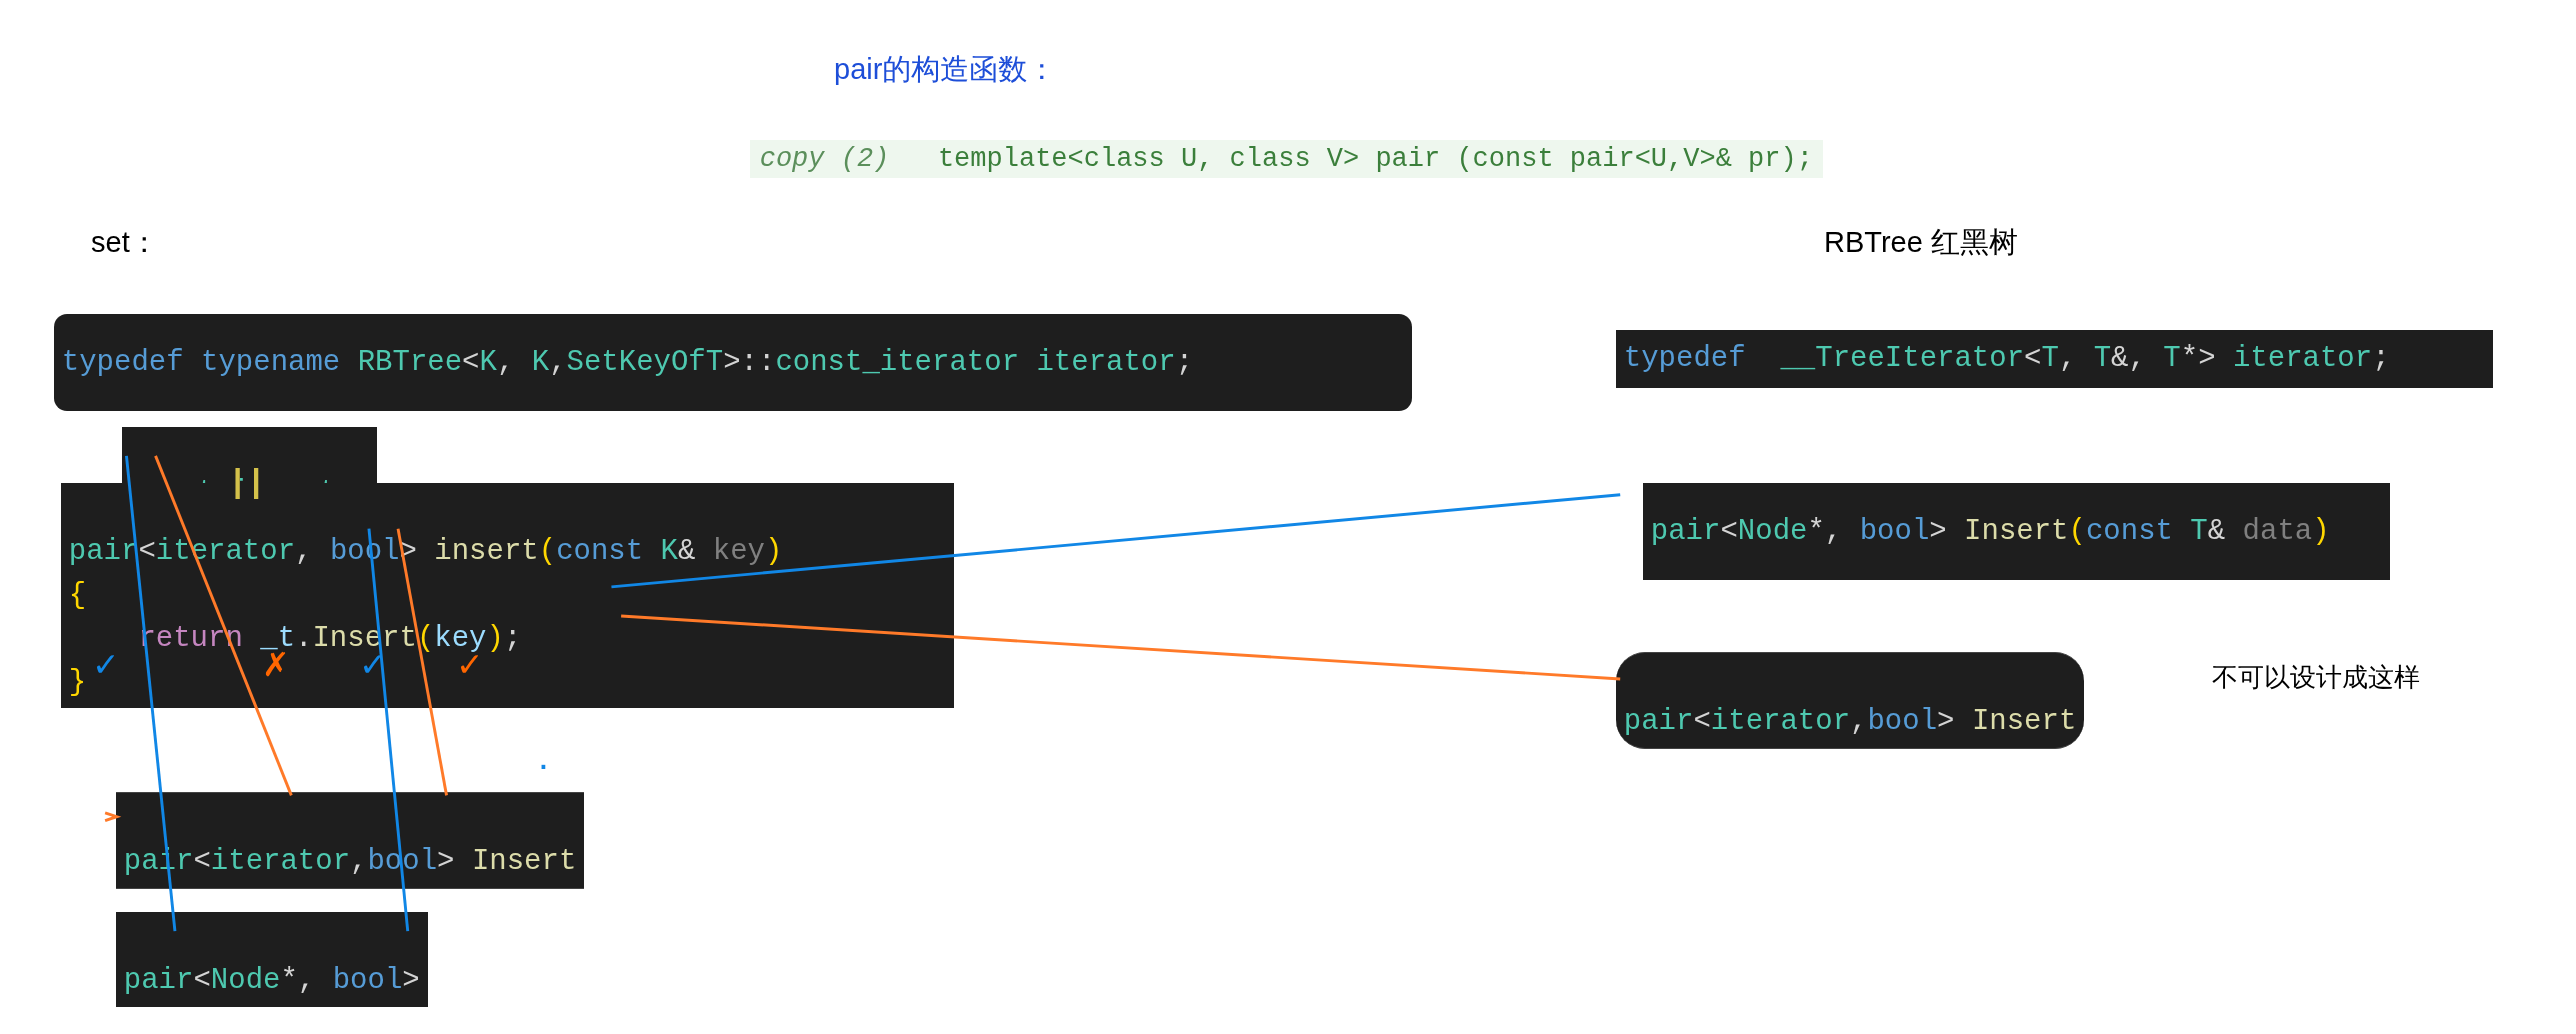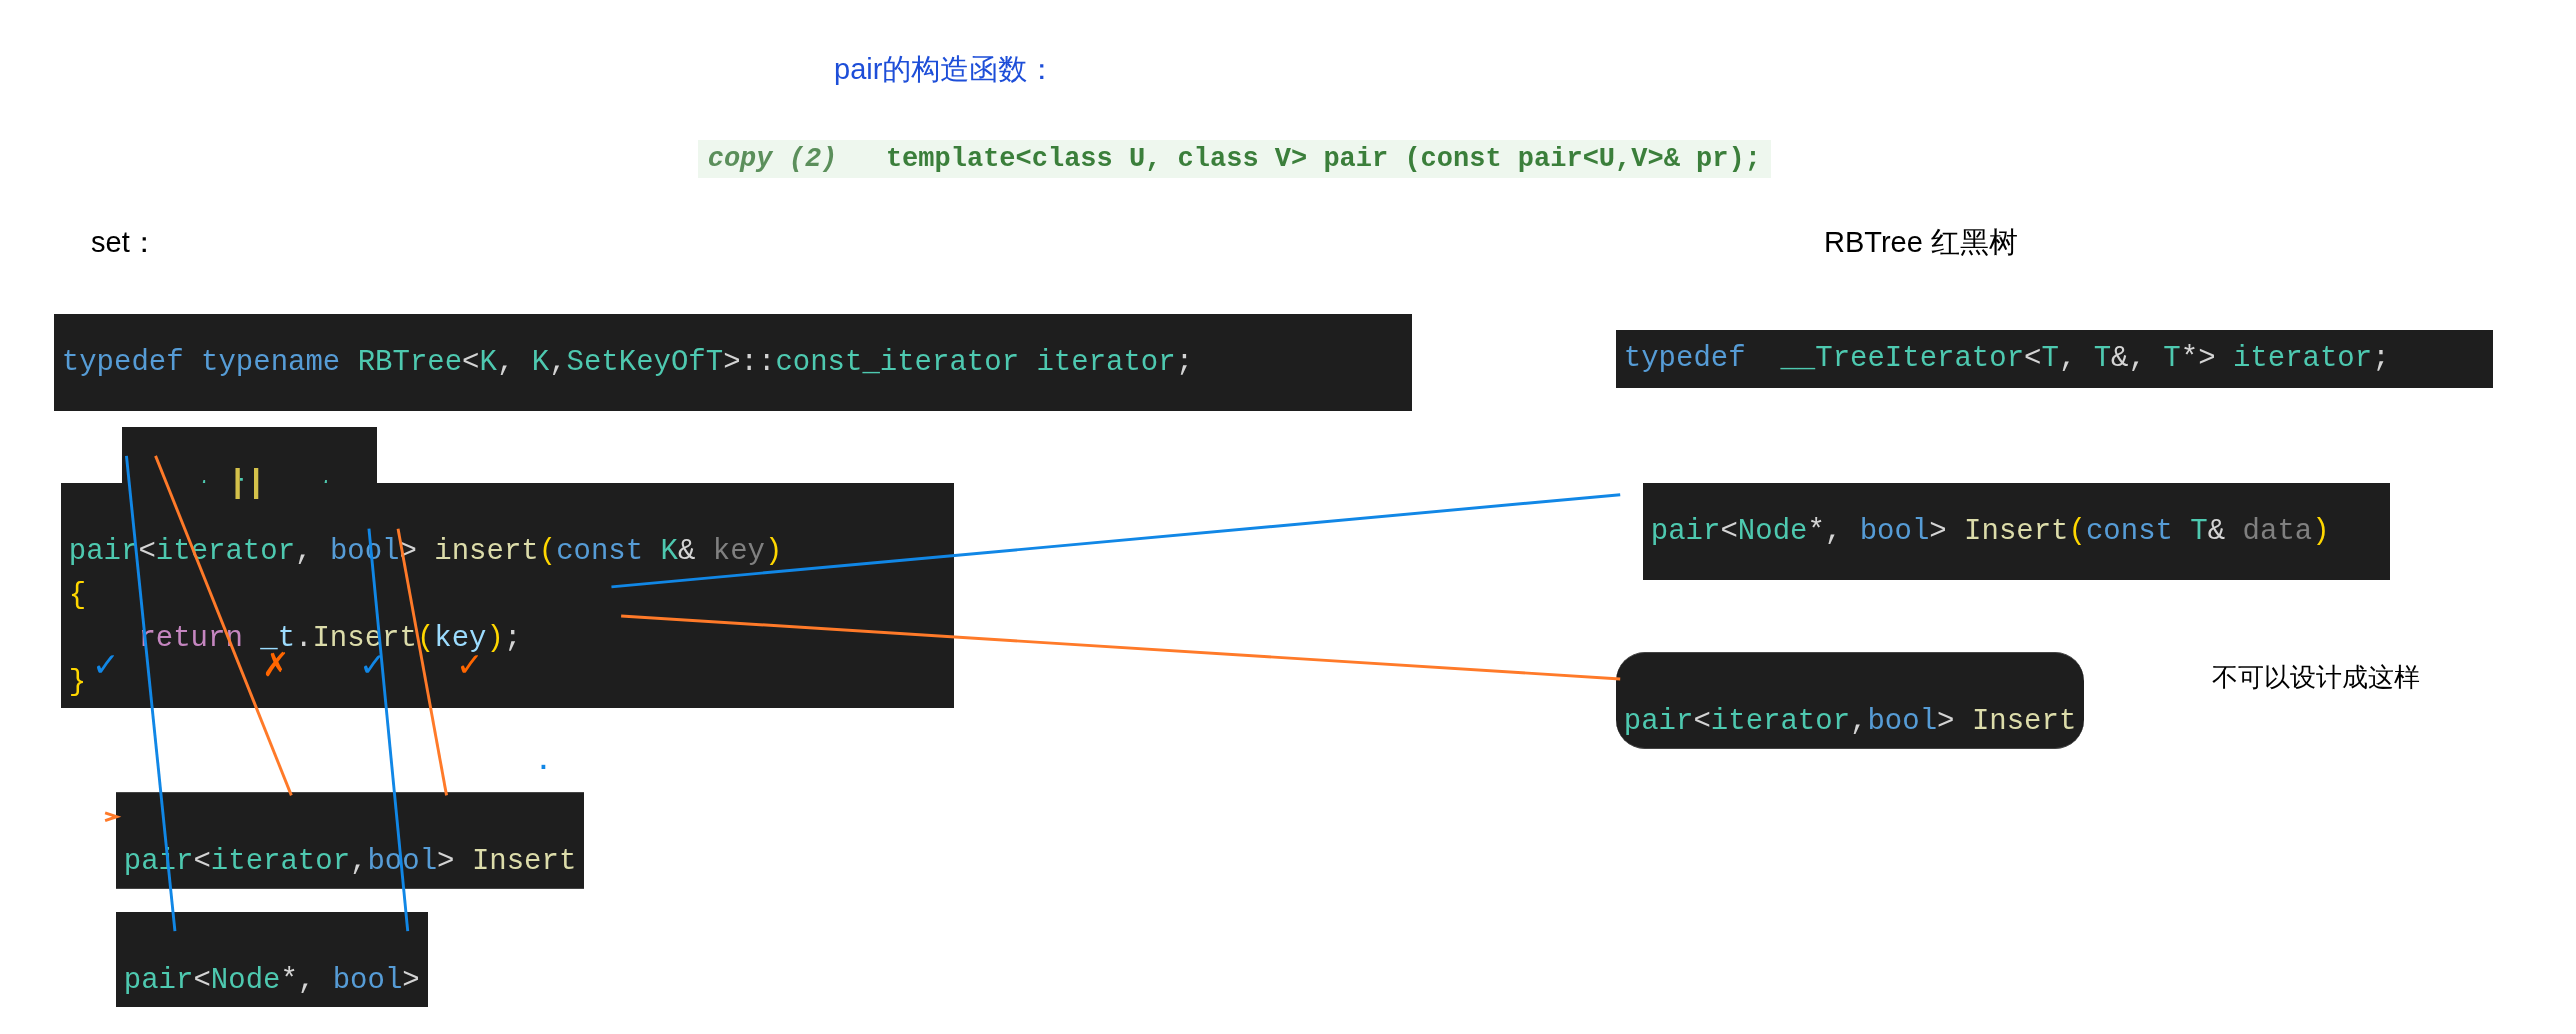--- a/index.html
+++ b/index.html
@@ -55,29 +55,29 @@
     width: 2576px;
     height: 1034px;
     pointer-events: none;
   }
 </style>
 </head>
 <body>
 
 <div class="label label-orange" style="left:834px; top:50px;">pair的构造函数：</div>
 
-<div class="docbox" style="left:698px; top:140px;font-weight:bold;">
+<div class="docbox" style="left:750px; top:140px;">
   <span class="copy">copy (2)</span><span>&nbsp;&nbsp;&nbsp;</span><span class="tmpl">template&lt;class U, class V&gt; pair (const pair&lt;U,V&gt;&amp; pr);</span>
 </div>
 
 <div class="label" style="left:91px; top:223px;">set：</div>
 
 <div class="label" style="left:1824px; top:223px;">RBTree 红黑树</div>
 
-<div class="code-block" style="left:54px; top:314px; height:97px; width:1358px; display:flex; align-items:center;">
+<div class="code-block" style="left:54px; top:314px; height:97px; width:1358px; display:flex; align-items:center;border-radius:13px;">
 <span><span class="tk-kw">typedef</span> <span class="tk-kw">typename</span> <span class="tk-type">RBTree</span><span class="tk-op">&lt;</span><span class="tk-type">K</span><span class="tk-op">, </span><span class="tk-type">K</span><span class="tk-op">,</span><span class="tk-type">SetKeyOfT</span><span class="tk-op">&gt;</span><span class="tk-op">::</span><span class="tk-type">const_iterator</span><span> </span><span class="tk-type">iterator</span><span class="tk-op">;</span></span>
 </div>
 
 <div class="code-block" style="left:122px; top:427px; padding:0 5.8px;">
 <span class="tk-type">const_iterator</span>
 </div>
 
 <div class="code-block" style="left:61px; top:483px; width:893px;">
 <span><span class="tk-type">pair</span><span class="tk-op">&lt;</span><span class="tk-type">iterator</span><span class="tk-op">, </span><span class="tk-kw">bool</span><span class="tk-op">&gt;</span><span> </span><span class="tk-fn">insert</span><span class="tk-br">(</span><span class="tk-kw">const</span><span> </span><span class="tk-type">K</span><span class="tk-op">&amp;</span><span> </span><span class="tk-gray">key</span><span class="tk-br">)</span>
 <span class="tk-br">{</span>

